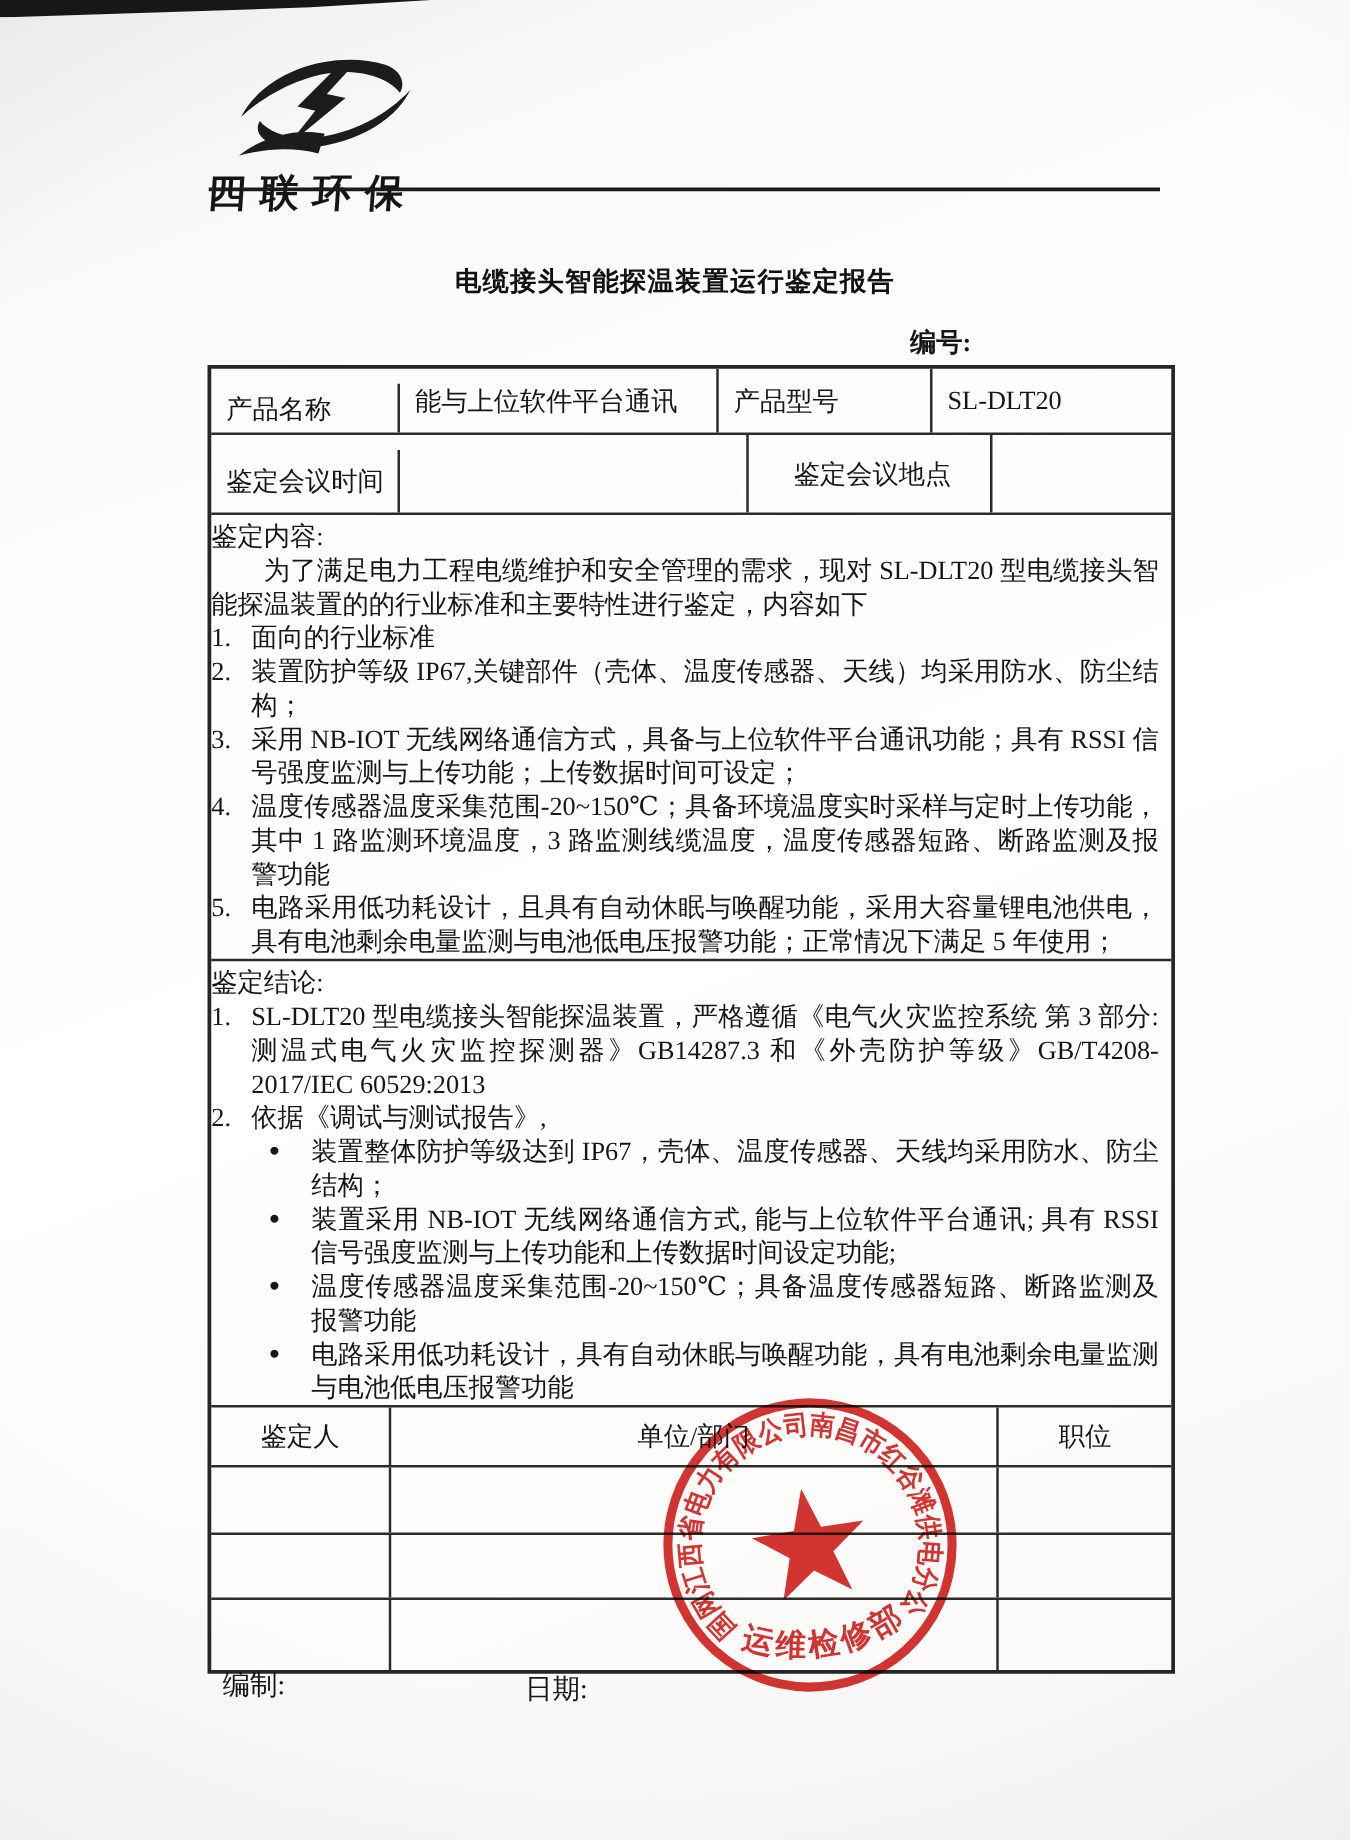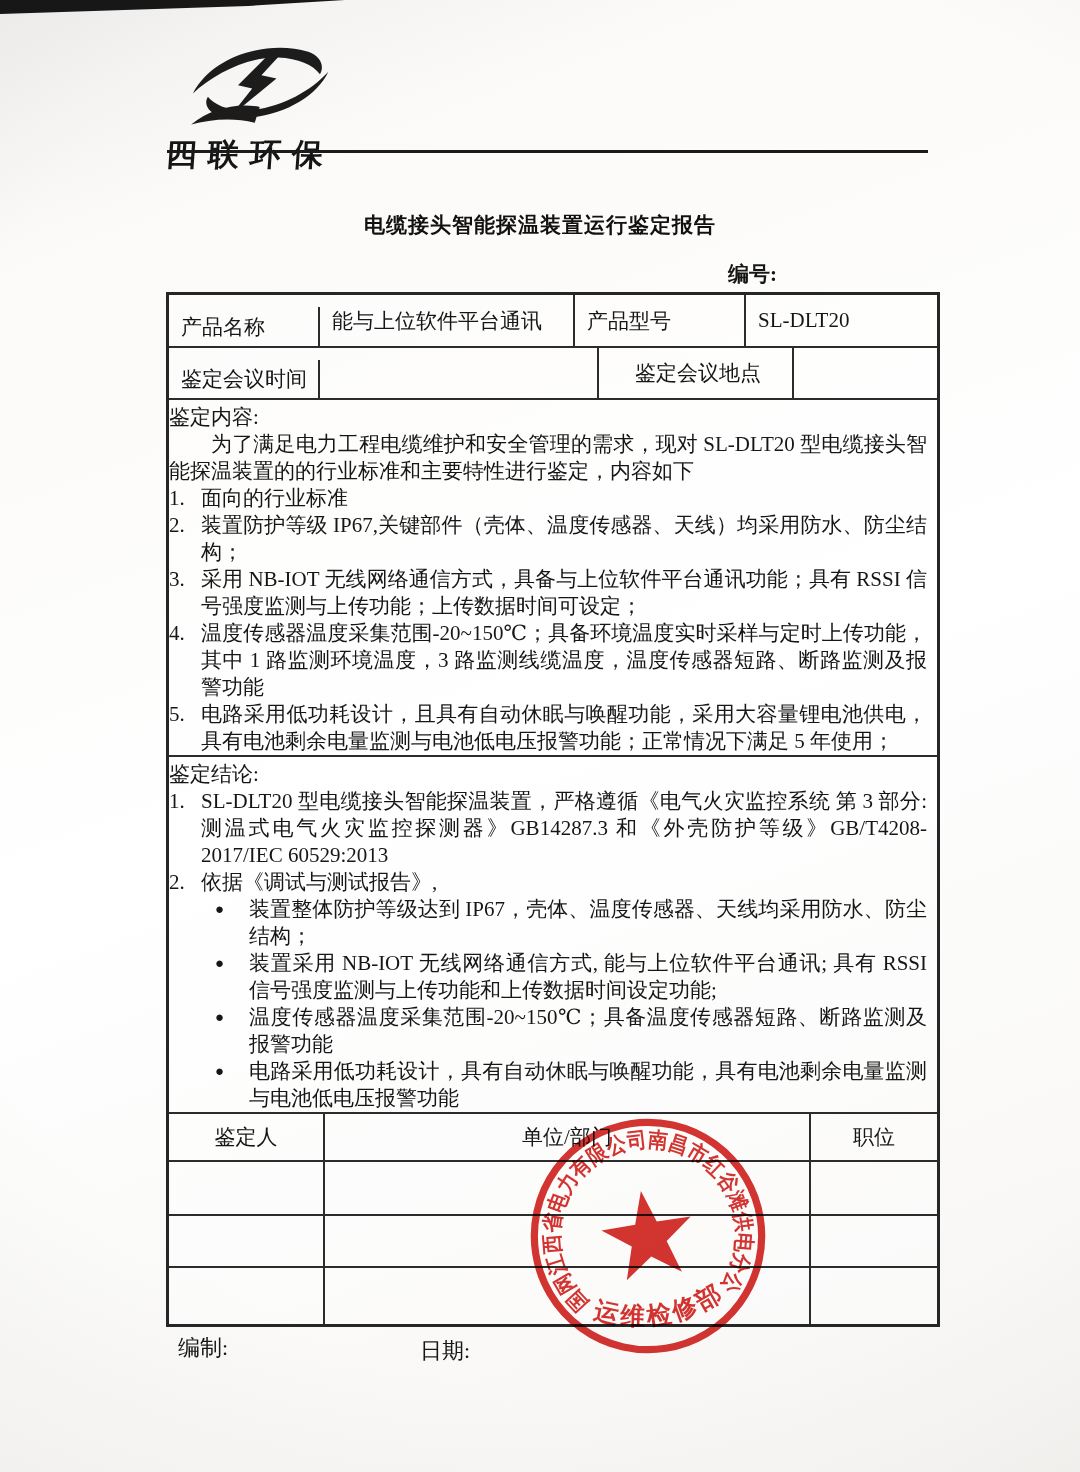--- a/index.html
+++ b/index.html
@@ -37,24 +37,24 @@
   .serial{position:absolute;left:728px;top:260px;font-size:21px;font-weight:bold;color:#161616;}
   
   .doc-table{
     position:absolute;left:166px;top:292px;width:774px;
     border:3px solid #262626;box-sizing:border-box;background:rgba(255,255,255,.35);
   }
   .tr{display:flex;border-bottom:2px solid #2c2c2c;box-sizing:border-box;}
   .td{display:flex;align-items:center;border-right:2px solid #2c2c2c;box-sizing:border-box;
       padding-left:12px;font-size:21px;color:#161616;}
   .td.last{border-right:none;}
-  .r1{height:53px;} .r2{height:52px;gap:24px;}
+  .r1{height:53px;} .r2{height:64px;gap:24px;}
   .w1{width:151px;margin-top:12px;} .w2{width:255px;} .w3{width:171px;} .w4{flex:1;}
   .sig-head{height:48px;}
-  .s1{width:156px;} .s2{width:486px;} .s3{flex:1;}
+  .s1{width:144px;} .s2{width:486px;} .s3{flex:1;}
   .sig-head .td{justify-content:center;padding-left:0;font-size:21px;}
   .sr1{height:54px;} .sr2{height:52px;} .sr3{height:56px;border-bottom:none;}
   
   .section{
     height:357px;border-bottom:2px solid #2c2c2c;box-sizing:border-box;
     padding:4px 10px 0 0;font-size:21px;line-height:27px;color:#161616;overflow:hidden;
   }
   .sec-heading{font-weight:normal;}
   .intro{margin:0;text-indent:2em;text-align:justify;}
   .num-item{display:flex;}

